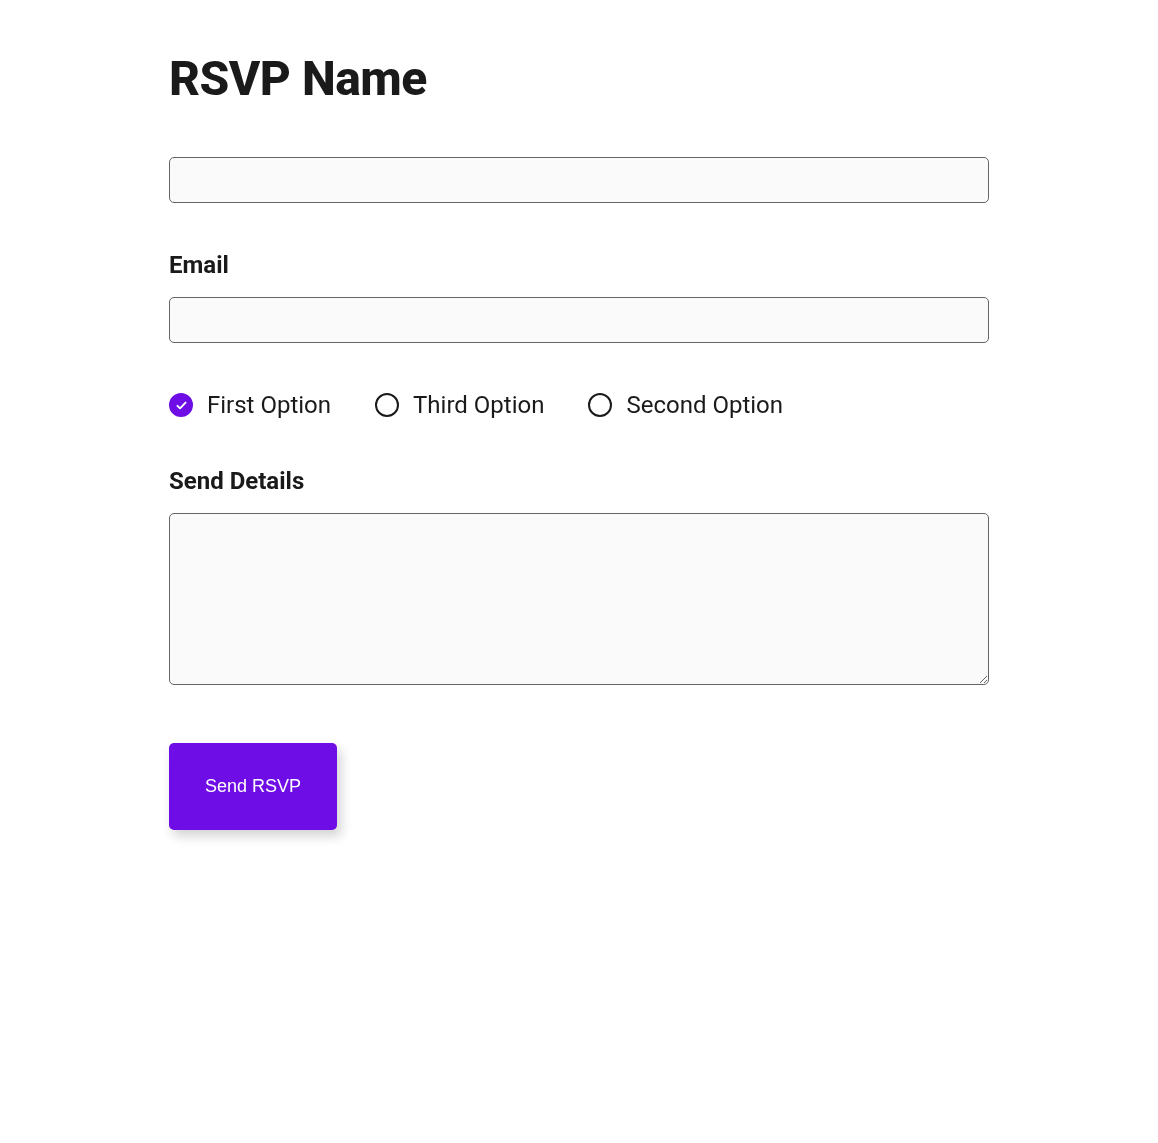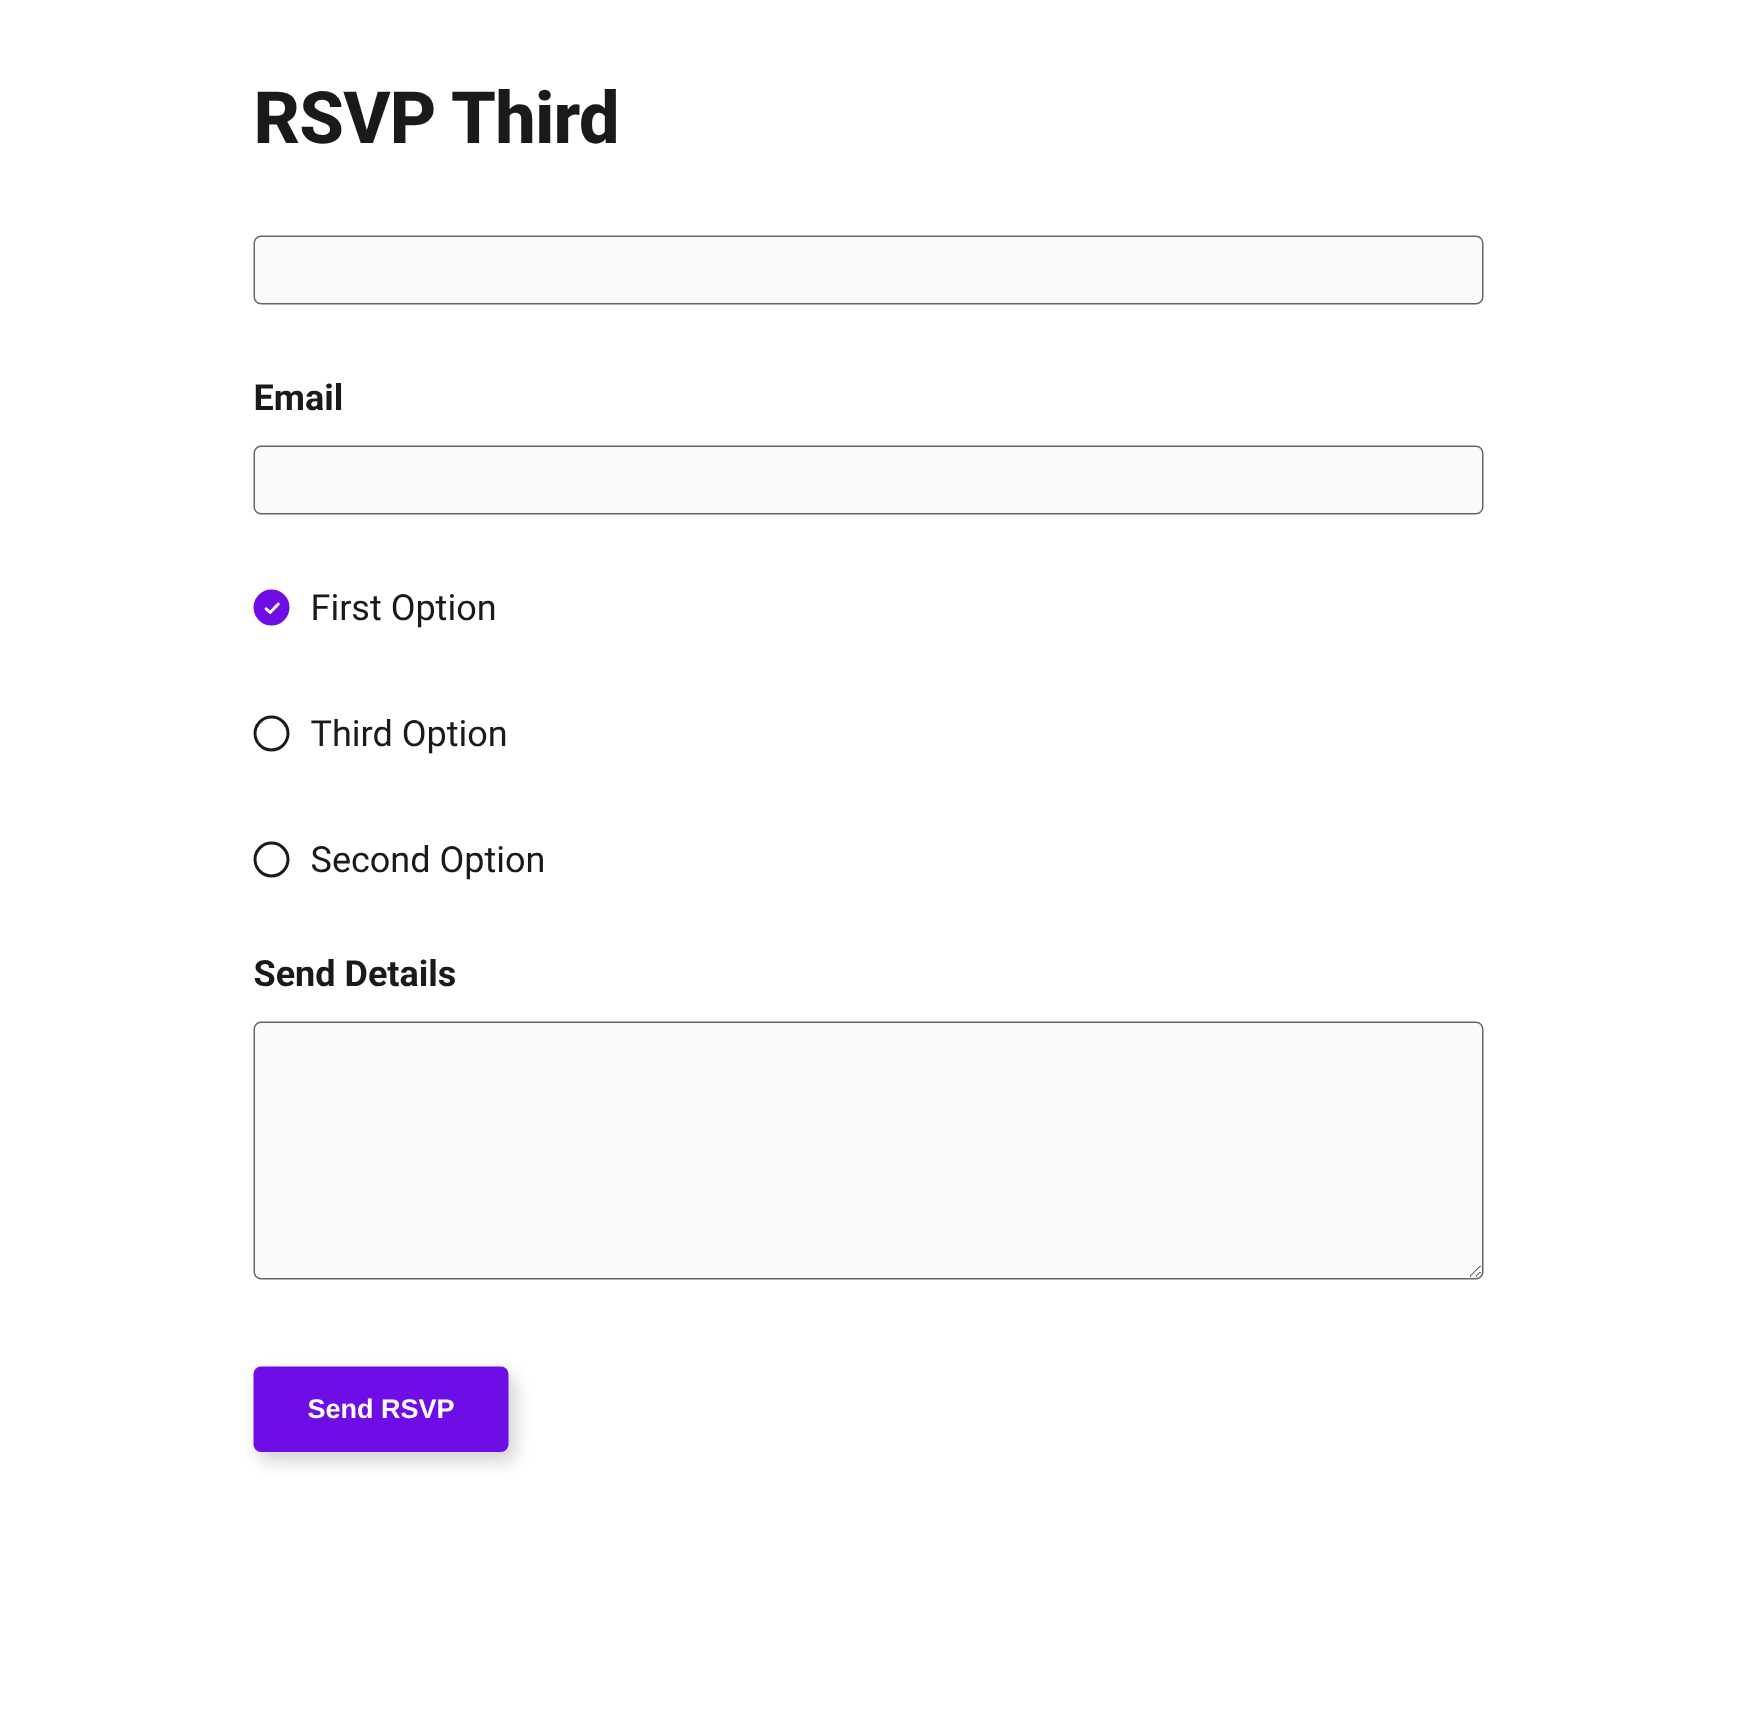--- a/index.html
+++ b/index.html
@@ -40,22 +40,22 @@
       height: 46px;
       padding: 8px 12px;
       font-size: 18px;
       border: 1px solid #666;
       border-radius: 5px;
       background: #fafafa;
       outline: none;
     }
     .radio-group {
       display: flex;
-      flex-direction: column;
-      gap: 56px;
+      flex-direction: row;
+      gap: 44px;
       margin-top: 44px;
     }
     .radio-item {
       display: flex;
       align-items: center;
       gap: 14px;
     }
     .radio-circle {
       width: 24px;
       height: 24px;
@@ -91,38 +91,38 @@
       font-size: 18px;
       border: 1px solid #666;
       border-radius: 5px;
       background: #fafafa;
       outline: none;
       resize: vertical;
       font-family: inherit;
     }
     .submit-button {
       display: inline-block;
-      padding: 18px 36px;
+      padding: 33px 36px;
       font-size: 18px;
-      font-weight: 700;
+      font-weight: 400;
       color: #ffffff;
       background: #6f0de6;
       border: none;
       border-radius: 5px;
       cursor: pointer;
       box-shadow: 4px 6px 12px rgba(0,0,0,0.18);
       margin-top: 6px;
     }
   </style>
 </head>
 <body>
 
 <div class="container">
 
-  <h1 class="form-title">RSVP Third</h1>
+  <h1 class="form-title">RSVP Name</h1>
 
   <div class="field-group">
     <input type="text" class="text-input" value="" style="">
   </div>
 
   <div class="field-group">
     <label class="field-label">Email</label>
     <input type="text" class="text-input" value="" style="">
   </div>
 

